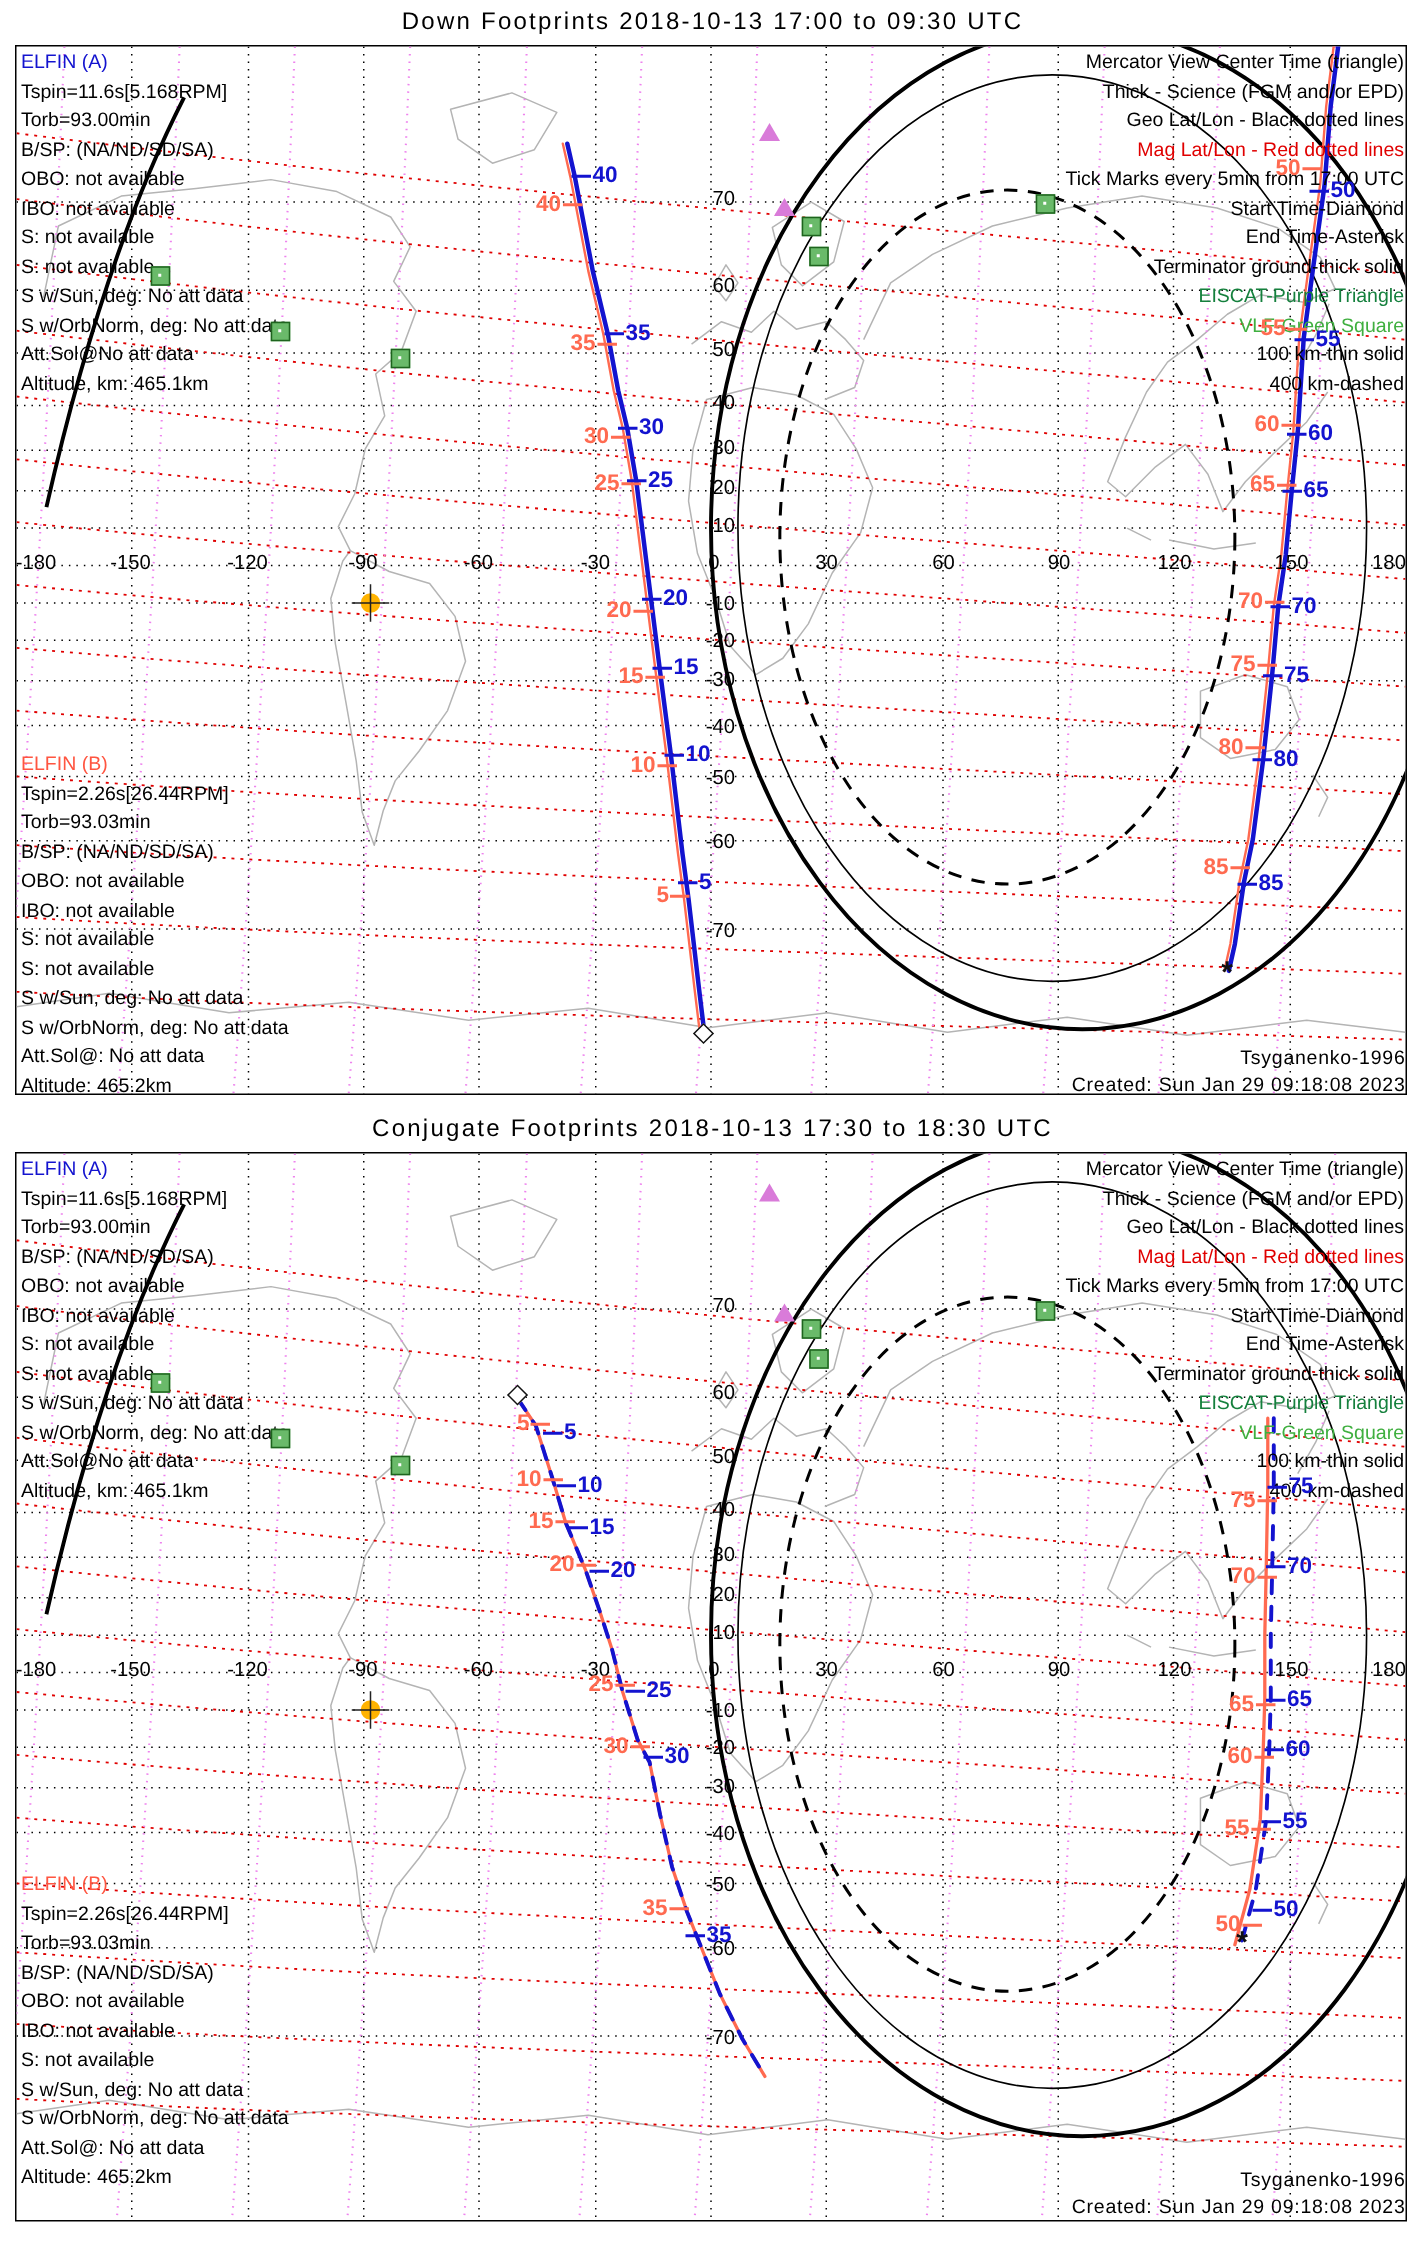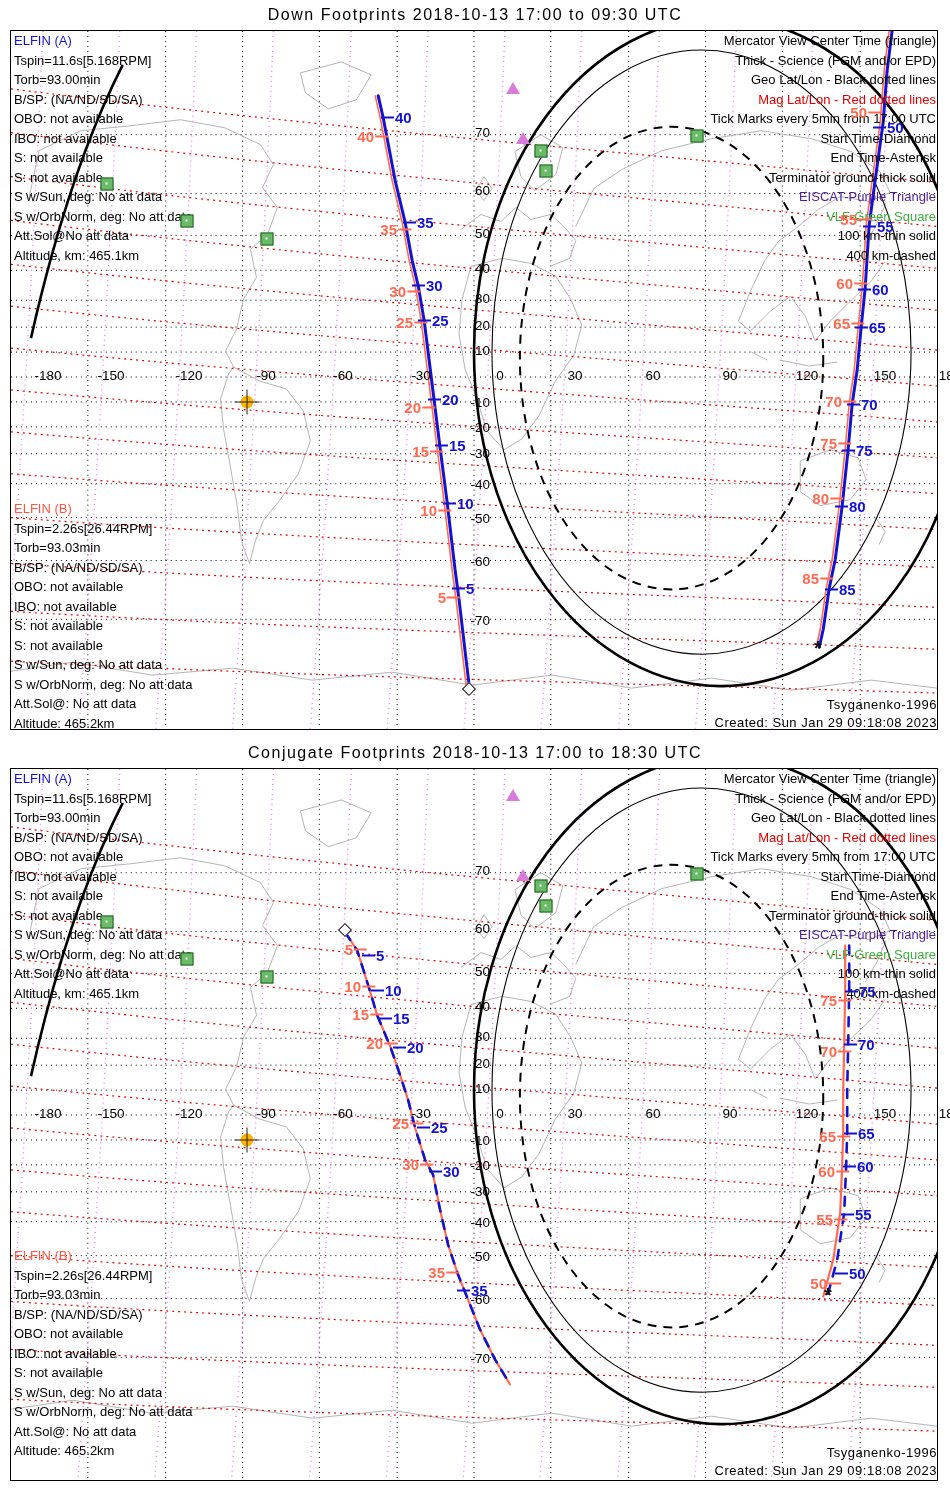--- a/index.html
+++ b/index.html
@@ -11,25 +11,25 @@
     letter-spacing:1.5px;white-space:nowrap;}
   .mapbox{position:absolute;border:1px solid #000;box-sizing:border-box;}
   .mapbox svg{display:block;width:100%;height:100%;}
   .layer{position:absolute;left:0;top:0;width:950px;height:1500px;pointer-events:none;}
   .leg{position:absolute;font-size:13px;}
   .leg-right{text-align:right;}
   .lgline{line-height:19.5px;white-space:nowrap;}
   .c-blue{color:#1313cf;}
   .c-orange{color:#ff5540;}
   .c-red{color:#e00000;}
-  .c-violet{color:#4c1d95;}
+  .c-violet{color:#15803d;}
   .c-green{color:#3faf3f;}
   .foot{position:absolute;right:13px;font-size:13px;letter-spacing:.5px;white-space:nowrap;}
   .lonlab,.latlab{position:absolute;font-size:13.5px;white-space:nowrap;}
-  .lonlab{transform:translate(-50%,-50%);margin-left:24px;}
+  .lonlab{transform:translate(-50%,-50%);}
   .latlab{transform:translate(-100%,-50%);}
   .tl{position:absolute;font-weight:bold;font-size:15px;white-space:nowrap;
       display:flex;align-items:center;}
   .tl.b{color:#1313cf;}
   .tl.o{color:#ff6a50;}
   .tl-r{transform:translate(-7px,-50%);}
   .tl-r::before{content:"";width:13px;border-top:2px solid currentColor;margin-right:1px;}
   .tl-l{transform:translate(calc(-100% + 7px),-50%);}
   .tl-l::after{content:"";width:13px;border-top:2px solid currentColor;margin-left:1px;}
   .mk{position:absolute;}
@@ -263,21 +263,21 @@
     <div class="mk msq" style="left: 546px; top: 171px;"></div>
     <div class="mk msq" style="left: 697px; top: 136px;"></div>
     <div class="mk msun" style="left: 247px; top: 402px;"></div>
     <div class="mk mdia" style="left: 469px; top: 689px;"></div>
     <div class="mk mast" style="left: 818px; top: 650px;">*</div>
   </div>
 
 <div class="foot" style="top:697px">Tsyganenko-1996</div>
 <div class="foot" style="top:715px">Created: Sun Jan 29 09:18:08 2023</div>
 
-<div class="ptitle" style="top:744px">Conjugate Footprints 2018-10-13 17:00 to 18:30 UTC</div>
+<div class="ptitle" style="top:744px">Conjugate Footprints 2018-10-13 17:30 to 18:30 UTC</div>
 
 <div class="mapbox" style="left:10px;top:768px;width:928px;height:713px">
   <svg viewBox="0 0 928 713" preserveAspectRatio="none">
     <use href="#mapbase"></use>
     <use href="#term"></use>
     <g fill="none" stroke-linejoin="round" stroke-linecap="round">
       <use href="#t2L" stroke="#ff6a50" stroke-width="2.2"></use>
       <use href="#t2L" stroke="#1313cf" stroke-width="2.6" stroke-dasharray="9 9"></use>
       <use href="#t2R" stroke="#ff6a50" stroke-width="2.2" transform="translate(-4,0)"></use>
       <use href="#t2R" stroke="#1313cf" stroke-width="2.6" stroke-dasharray="9 9"></use>

